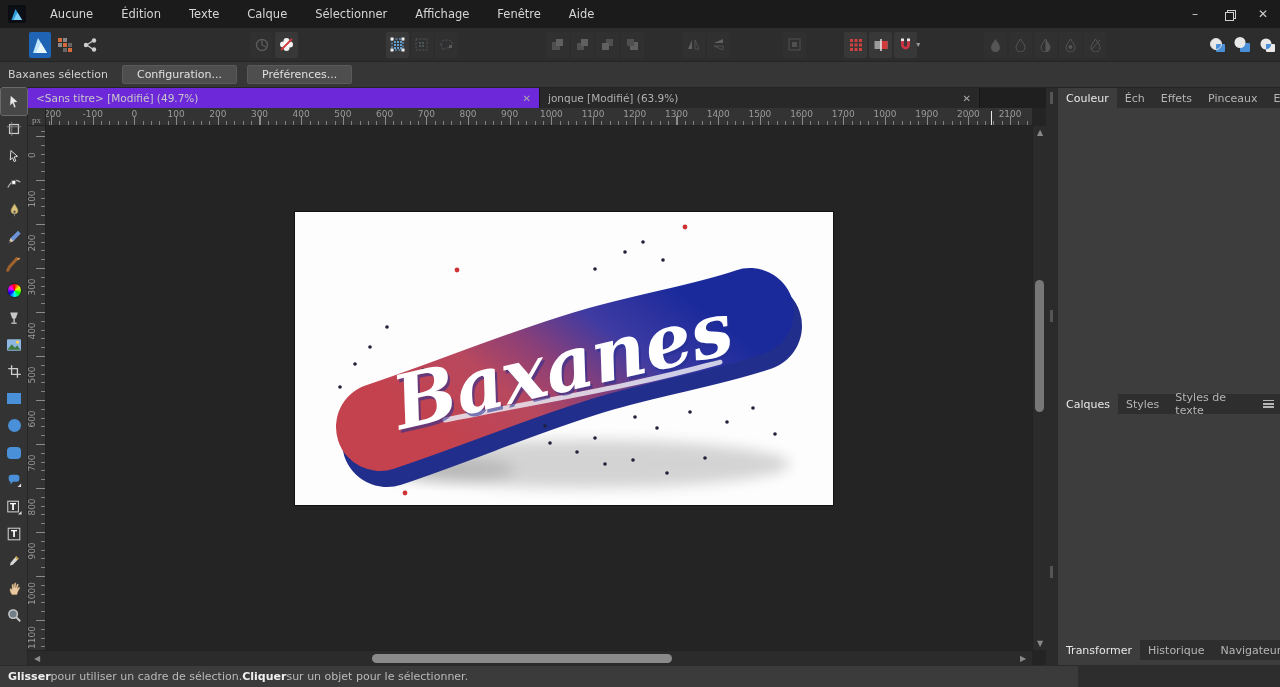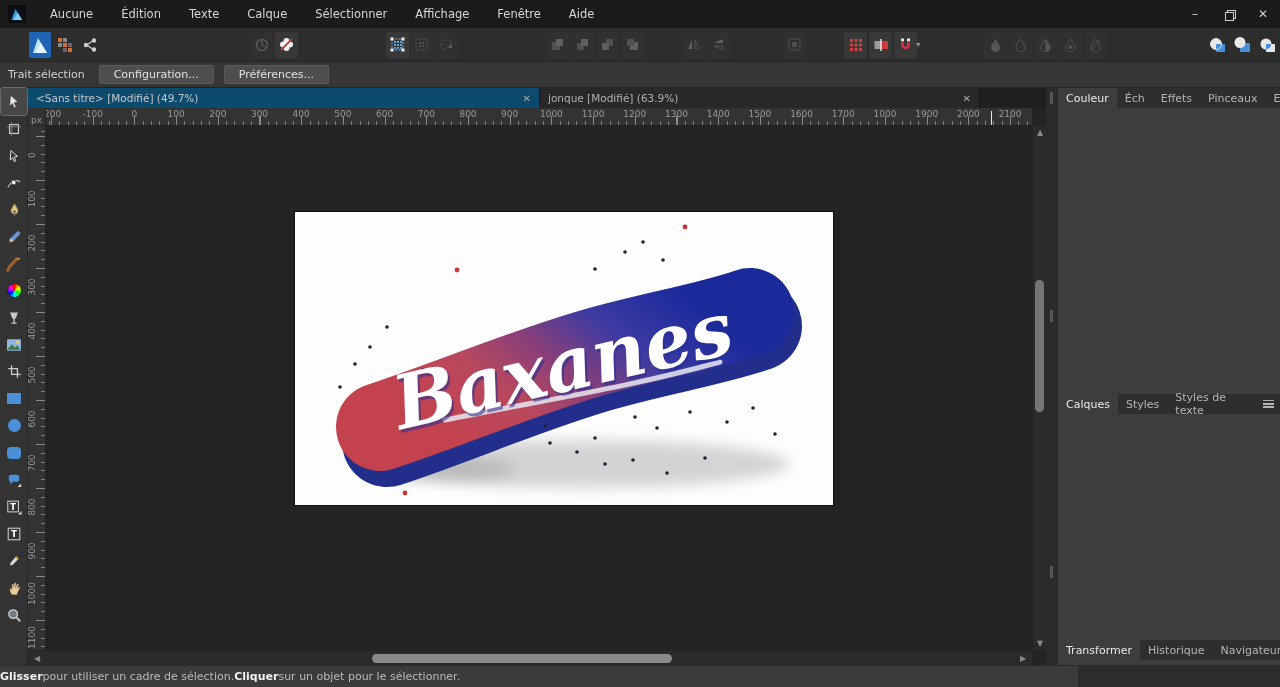--- a/index.html
+++ b/index.html
@@ -45,29 +45,29 @@
   
   .toolstrip { position:absolute; left:0; top:0; width:28px; height:577px; background:#333; border-right:1px solid #262626; }
   .tool { width:26px; height:27px; margin:0 1px; display:flex; align-items:center; justify-content:center; border-radius:2px; }
   .tool.selected { background:#474747; outline:1px solid #6a6a6a; }
 
   
   .docarea { position:absolute; left:28px; top:0; width:1018px; height:577px; background:#242424; }
   .tabbar { position:absolute; left:0; top:0; width:1018px; height:20px; background:#1f1f1f; display:flex; }
   .doc-tab { height:20px; display:flex; align-items:center; padding:0 8px; font-size:10.5px; color:#c8c8c8;
              border-right:1px solid #171717; }
-  .doc-tab.active { background:#0c4a6e; }
+  .doc-tab.active { background:#6d28d9; }
   .doc-tab.inactive { background:#282828; color:#b0b0b0; }
   .tab-title { white-space:nowrap; overflow:hidden; }
   .tab-close { margin-left:auto; padding-left:10px; color:#aaa; font-size:10px; }
 
   
   .ruler-corner { position:absolute; left:0; top:20px; width:18px; height:18px; background:#333;
                   color:#999; font-size:9px; display:flex; align-items:flex-end; justify-content:center;
-                  border-bottom:1px solid #222; border-right:1px solid #222; }
+                  border-bottom:1px solid #222; border-right:1px solid #222;font-family:Liberation Serif, serif; }
   .hruler { position:absolute; left:18px; top:20px; width:986px; height:18px; background:#333;
             border-bottom:1px solid #222; overflow:hidden; }
   .hruler .ticks { position:absolute; left:0; bottom:0; width:100%; height:4px;
             background-image:repeating-linear-gradient(90deg,#808080 0 1px,transparent 1px 8.34px); background-position:5px 0; }
   .hruler .ticks-major { position:absolute; left:0; bottom:0; width:100%; height:9px;
             background-image:repeating-linear-gradient(90deg,#8a8a8a 0 1px,transparent 1px 41.7px); background-position:5px 0; }
   .hlabel { position:absolute; top:1px; transform:translateX(-50%); color:#9a9a9a; font-size:9px; }
   .ruler-marker { position:absolute; bottom:0; width:1px; height:14px; background:#e8e8e8; }
   .vruler { position:absolute; left:0; top:38px; width:18px; height:524px; background:#333;
             border-right:1px solid #222; overflow:hidden; }
@@ -94,21 +94,21 @@
   .grip { position:absolute; left:4px; width:3px; height:12px; background:#555; }
 
   .panel-tabs { position:absolute; left:12px; width:222px; height:20px; background:#2e2e2e; display:flex; align-items:stretch; font-size:11px; }
   .panel-tab { padding:0 8px; display:flex; align-items:center; color:#b5b5b5; }
   .panel-tab.active { background:#3d3d3d; color:#e8e8e8; }
   .panel-menu { margin-left:auto; margin-right:6px; align-self:center; width:11px; height:8px;
                 background:repeating-linear-gradient(#b5b5b5 0 1.4px,transparent 1.4px 3.2px); }
 
   
   .statusbar { position:absolute; left:0; top:665px; width:1078px; height:22px; background:#3b3b3b;
-               border-top:1px solid #2a2a2a; display:flex; align-items:center; padding-left:0;
+               border-top:1px solid #2a2a2a; display:flex; align-items:center; padding-left:8px;
                font-size:11px; color:#b9b9b9; }
   .statusbar b { color:#efefef; font-weight:bold; }
 
   svg { display:block; }
 </style>
 </head>
 <body>
 
 <div id="app">
 
@@ -352,21 +352,21 @@
     <div class="tb-btn">
         <svg width="20" height="18" viewBox="0 0 20 18">
           <circle cx="8" cy="8" r="5.5" fill="#e8e8e8"></circle>
           <rect x="8" y="8" width="9" height="8" rx="1" fill="#e8e8e8"></rect>
           <path d="M8 8 H13.2 A5.5 5.5 0 0 1 8 13.2 Z" fill="#4a90d9"></path>
         </svg>
       </div>
   </div>
 
   <div class="contextbar">
-    <span class="ctx-status">Trait sélection</span>
+    <span class="ctx-status">Baxanes sélection</span>
     <button class="ctx-btn">Configuration...</button>
     <button class="ctx-btn">Préférences...</button>
   </div>
 
   <div class="workspace">
 
     <div class="toolstrip" id="toolstrip">
         <div class="tool selected">
           <svg width="16" height="17" viewBox="0 0 18 18">
             <path d="M5 2 L13.5 9.5 L9.3 10.2 L11.3 15.3 L9.2 16.2 L7.2 11.2 L4.2 14.2 Z" fill="#e8e8e8" stroke="#333" stroke-width=".6"></path>

